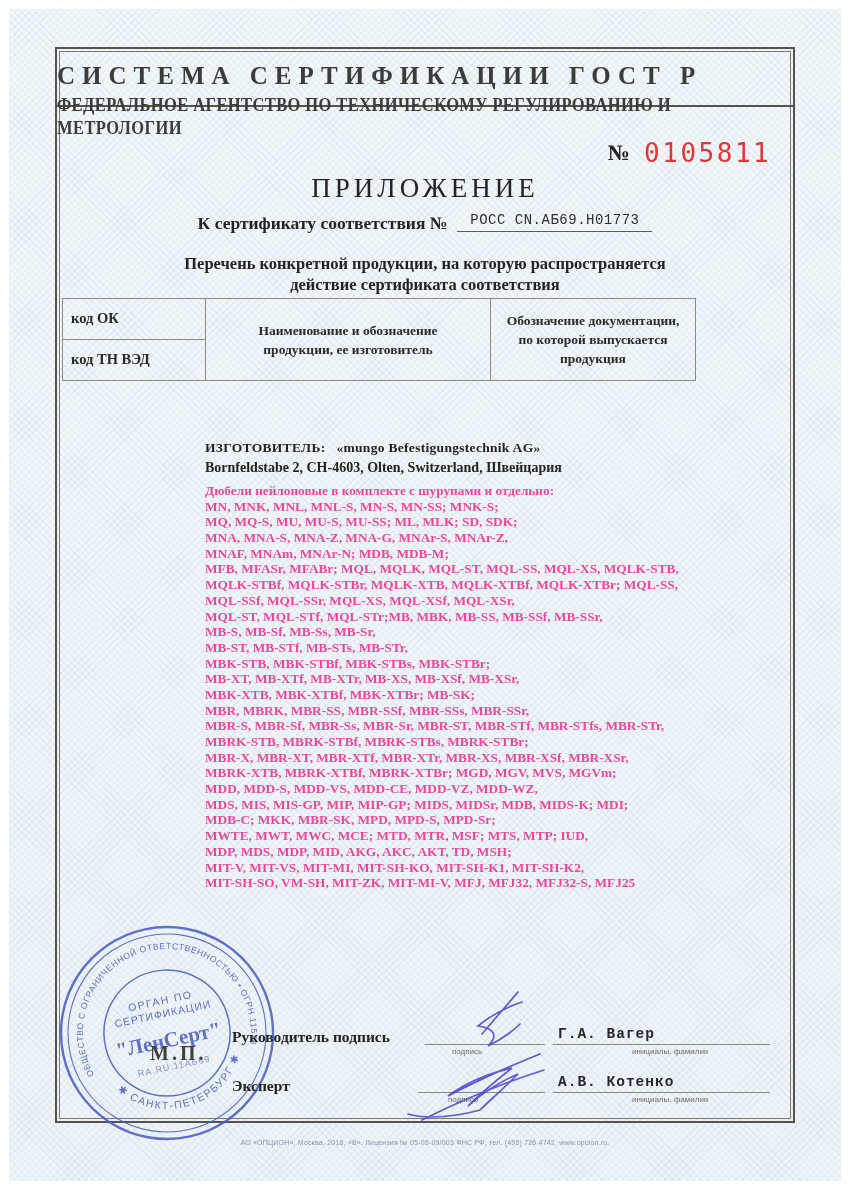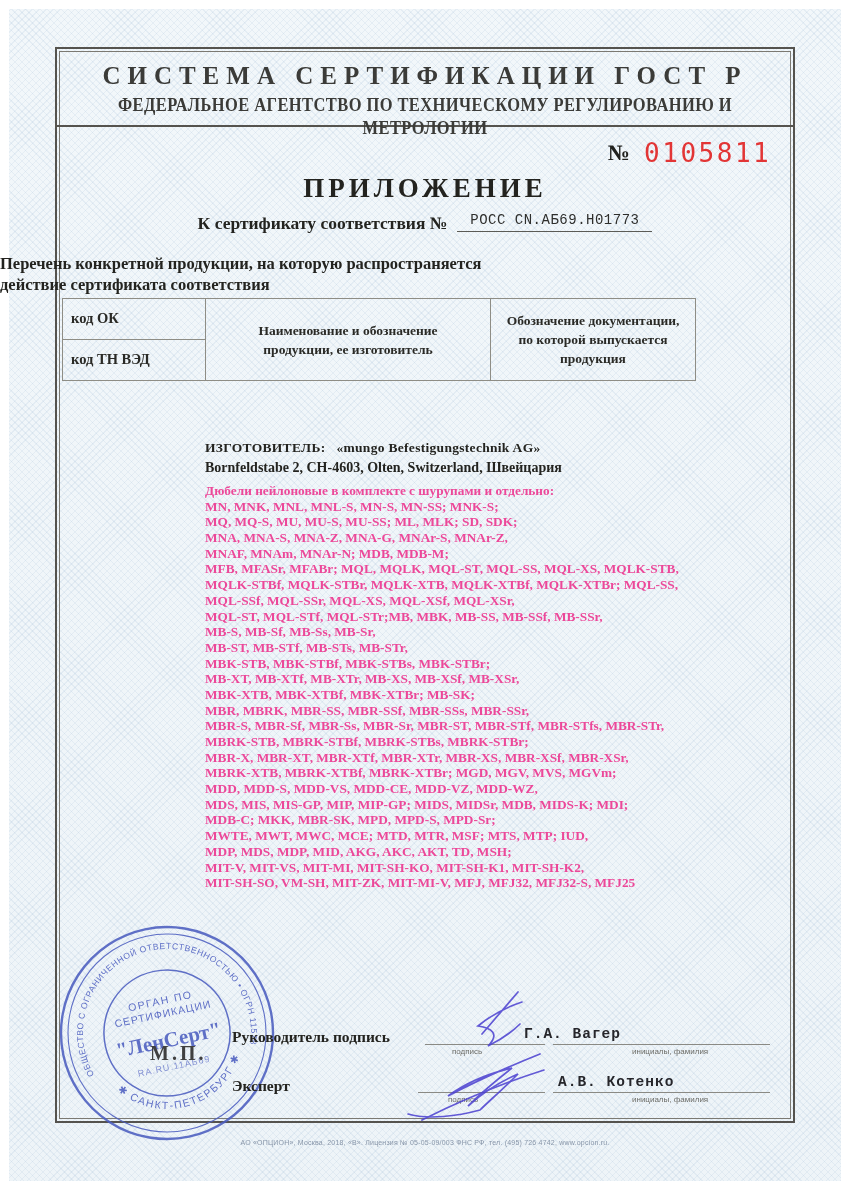--- a/index.html
+++ b/index.html
@@ -17,52 +17,52 @@
       repeating-linear-gradient(45deg, rgba(130,165,200,0.12) 0 1px, transparent 1px 5px),
       repeating-linear-gradient(-45deg, rgba(130,165,200,0.12) 0 1px, transparent 1px 5px),
       linear-gradient(#f2f7fa, #eef4f8);
   }
   .frame {
     position: absolute; left: 55px; top: 47px; width: 740px; height: 1076px;
     border: 2px solid #55534e;
   }
   .frame-inner { position: absolute; inset: 2px; border: 1px solid #7b7972; }
   .header-box {
-    position: absolute; left: 0; top: 0; width: 100%; height: 78px;
+    position: absolute; left: 0; top: 0; width: 100%; height: 58px;
     border-bottom: 2px solid #55534e;
-    text-align: center; color: #3b3b38;
+    color: #3b3b38;
   }
   .header-l1 {
     padding-top: 13px; font-size: 25px; font-weight: bold; letter-spacing: 7px;
   }
   .header-l2 {
     padding-top: 6px; font-size: 16.5px; font-weight: bold; letter-spacing: 0.4px;
     transform: scaleY(1.15);
   }
   .doc-number { position: absolute; left: 608px; top: 138px; white-space: nowrap; }
   .doc-number .nsign { font-size: 22px; font-weight: bold; color: #22221f; margin-right: 14px; }
   .doc-number .nval {
     font-family: "DejaVu Sans Mono", monospace; font-size: 26px;
     letter-spacing: 2.5px; color: #e23535; vertical-align: -2px;
   }
   .appendix-title {
     position: absolute; left: 0; top: 173px; width: 100%;
-    text-align: center; font-size: 27px; font-weight: bold; letter-spacing: 4px; color: #23231f;
+    text-align: center; font-size: 27px; font-weight: normal; letter-spacing: 4px; color: #23231f;
   }
   .cert-line { position: absolute; left: 0; top: 213px; width: 100%; text-align: center; white-space: nowrap; }
   .cert-label { font-size: 17.5px; font-weight: bold; color: #23231f; }
   .cert-value {
     display: inline-block; position: relative; top: -5px; margin-left: 10px;
     min-width: 195px; padding: 0 8px 3px 8px;
     border-bottom: 1.5px solid #5b5b56;
     font-family: "Liberation Mono", monospace; font-size: 14px; letter-spacing: 0.5px; color: #2e2e2c;
   }
   .subtitle {
     position: absolute; left: 0; top: 253px; width: 100%;
-    text-align: left; font-size: 16.5px; font-weight: bold; color: #23231f; line-height: 21px;
+    text-align: center; font-size: 16.5px; font-weight: bold; color: #23231f; line-height: 21px;
   }
   .ptable {
     position: absolute; left: 62px; top: 298px; width: 634px; height: 83px;
     border: 1px solid #8e8d85;
     display: grid; grid-template-columns: 143px 285px 1fr; grid-template-rows: 1fr 1fr;
     font-weight: bold; color: #2a2a26;
   }
   .ptable .c1a { grid-column: 1; grid-row: 1; border-right: 1px solid #8e8d85; border-bottom: 1px solid #8e8d85;
     display: flex; align-items: center; padding-left: 8px; font-size: 14.5px; }
   .ptable .c1b { grid-column: 1; grid-row: 2; border-right: 1px solid #8e8d85;
@@ -198,21 +198,21 @@
         <text x="115" y="129" text-anchor="middle" font-family="Liberation Serif, serif" font-size="21" font-weight="bold" fill="#4c5ec0" stroke="none">"ЛенСерт"</text>
         <text x="115" y="152" text-anchor="middle" font-family="Liberation Sans, sans-serif" font-size="9" letter-spacing="1" fill="#4c5ec0" fill-opacity="0.75" stroke="none">RA.RU.11АБ69</text>
       </g>
     </svg>
   </div>
   <div class="mp-mark">М.П.</div>
 
   <div class="role" style="left:232px; top:1028px;">Руководитель подпись</div>
   <div class="sig-line" style="left:425px; top:1044px; width:120px;"></div>
   <div class="tiny-label" style="left:452px; top:1047px;">подпись</div>
-  <div class="sig-name" style="left:524px; top:1026px;">Г.А.  Вагер</div>
+  <div class="sig-name" style="left:558px; top:1026px;">Г.А.  Вагер</div>
   <div class="sig-line" style="left:553px; top:1044px; width:217px;"></div>
   <div class="tiny-label" style="left:632px; top:1047px;">инициалы, фамилия</div>
 
   <div class="role" style="left:232px; top:1077px;">Эксперт</div>
   <div class="sig-line" style="left:418px; top:1092px; width:127px;"></div>
   <div class="tiny-label" style="left:448px; top:1095px;">подпись</div>
   <div class="sig-name" style="left:558px; top:1074px;">А.В.  Котенко</div>
   <div class="sig-line" style="left:553px; top:1092px; width:217px;"></div>
   <div class="tiny-label" style="left:632px; top:1095px;">инициалы, фамилия</div>
 

